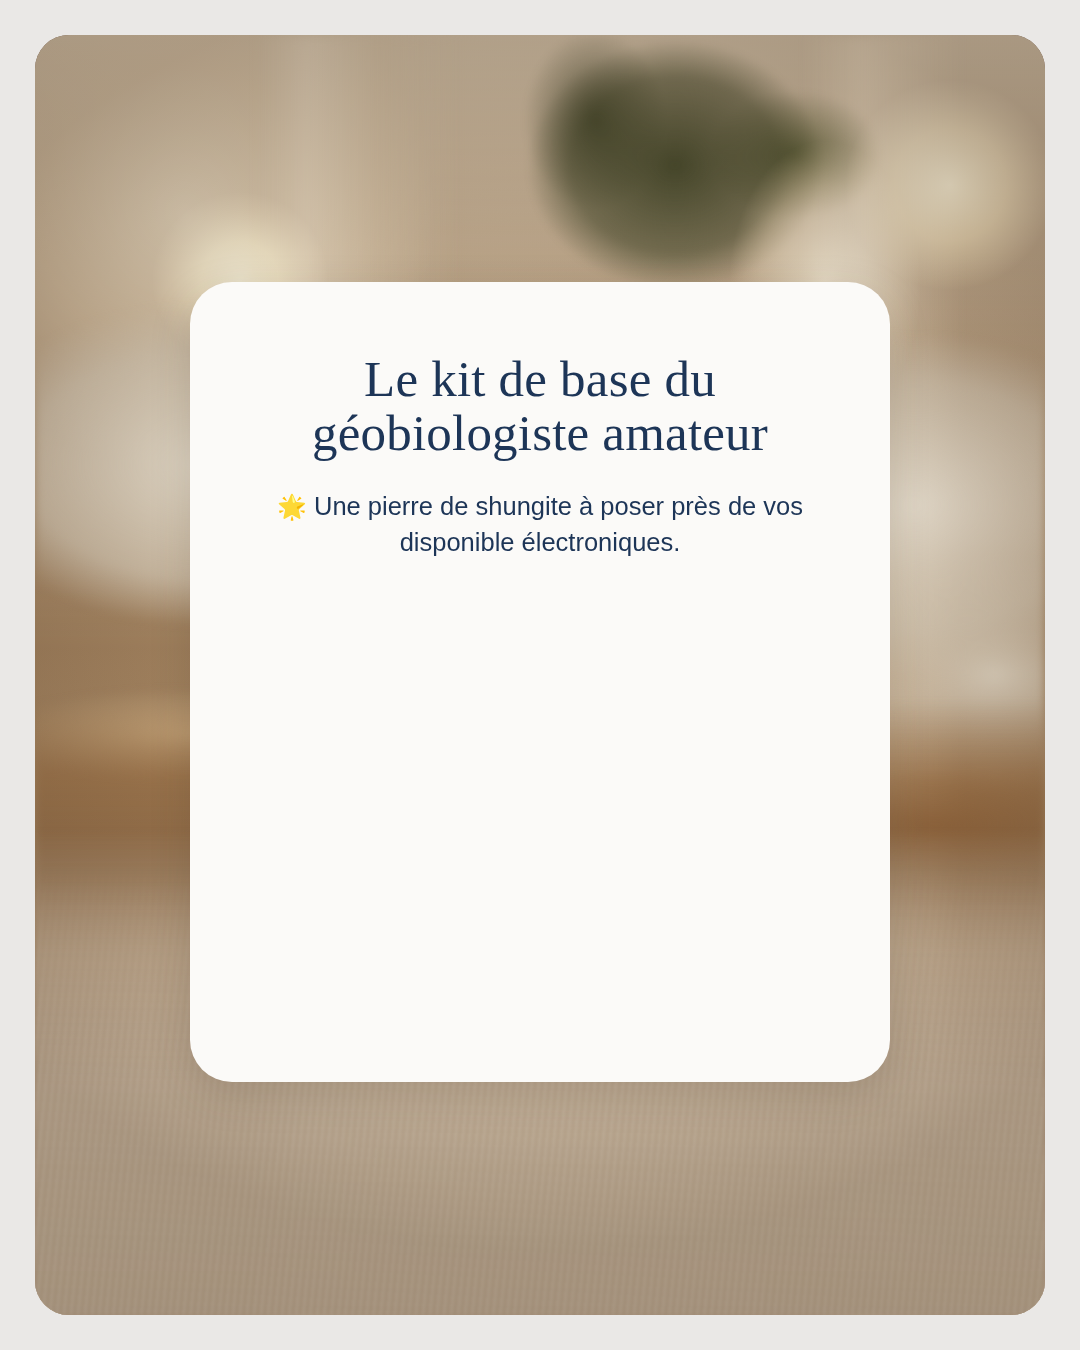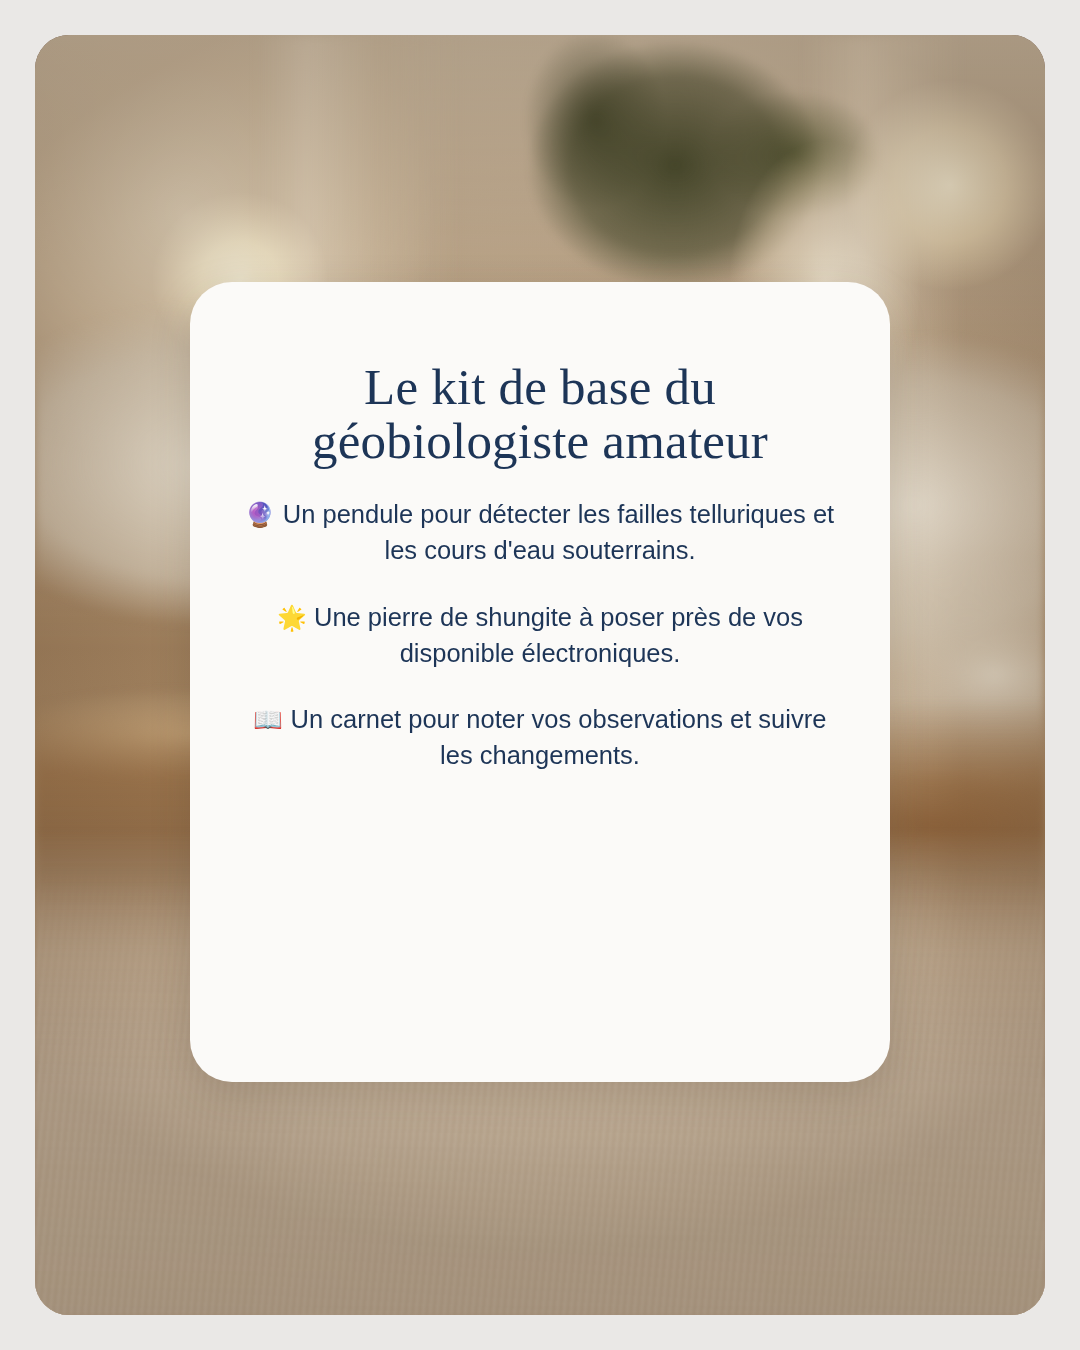--- a/index.html
+++ b/index.html
@@ -107,21 +107,21 @@
   
   .card {
     position: absolute;
     left: 190px;
     top: 282px;
     width: 700px;
     height: 800px;
     background: #fbfaf8;
     border-radius: 42px;
     box-shadow: 0 12px 40px rgba(60,45,30,0.18);
-    padding: 16px 34px;
+    padding: 8px 34px;
     box-sizing: border-box;
     display: flex;
     flex-direction: column;
     align-items: center;
   }
 
   .title {
     margin: 62px 0 0 0;
     font-family: "Liberation Serif", serif;
     font-size: 51px;
@@ -173,32 +173,24 @@
     <div class="layer bg-rug-tex"></div>
     <div class="layer bg-vignette"></div>
   </div>
 
   <div class="card">
 
     <h1 class="title">Le kit de base du géobiologiste amateur</h1>
 
     <div class="items">
 
-      <p class="item">
-        <span class="emoji">🔮</span>
-        <span>Un pendule pour détecter les failles telluriques et les cours d'eau souterrains.</span>
-      </p>
 
       <p class="item">
         <span class="emoji">🌟</span>
         <span>Une pierre de shungite à poser près de vos disponible électroniques.</span>
       </p>
 
 
 
-      <p class="item">
-        <span class="emoji">📖</span>
-        <span>Un carnet pour noter vos observations et suivre les changements.</span>
-      </p>
 
     </div>
   </div>
 </div>
 
 </body></html>

